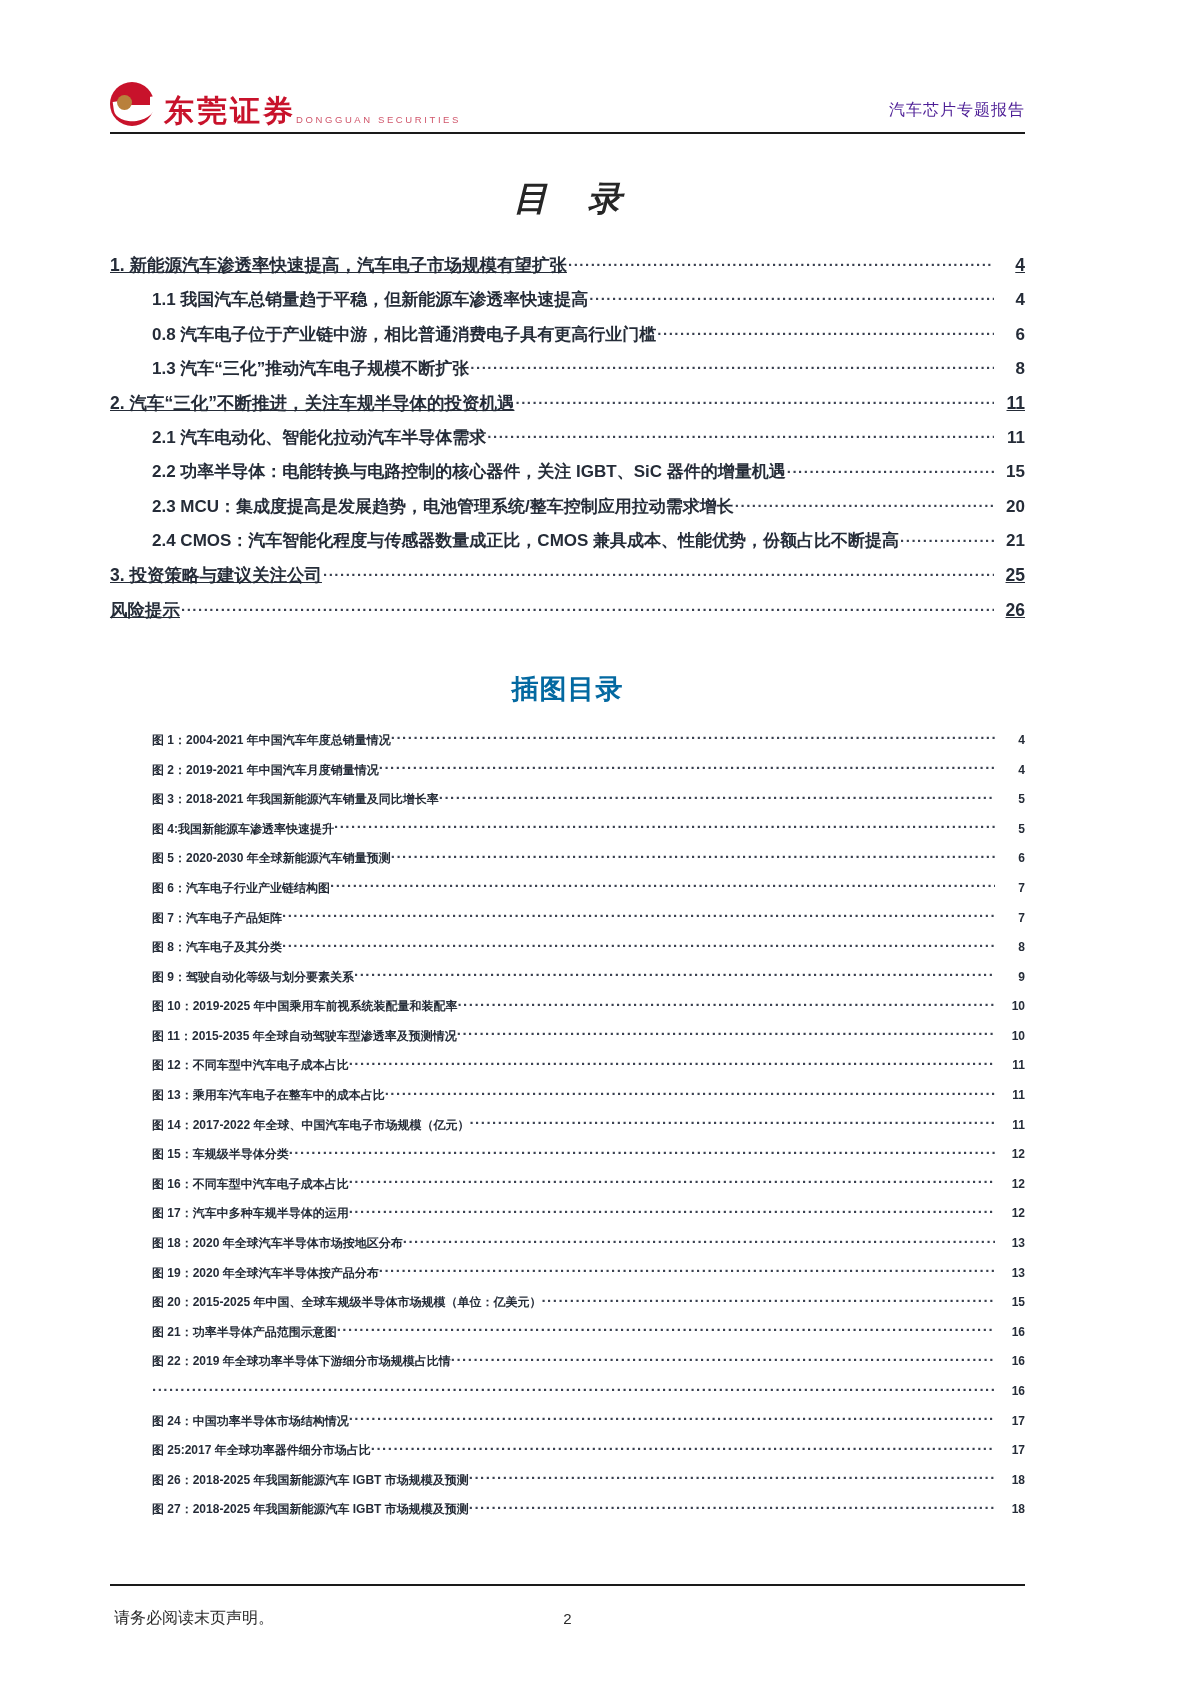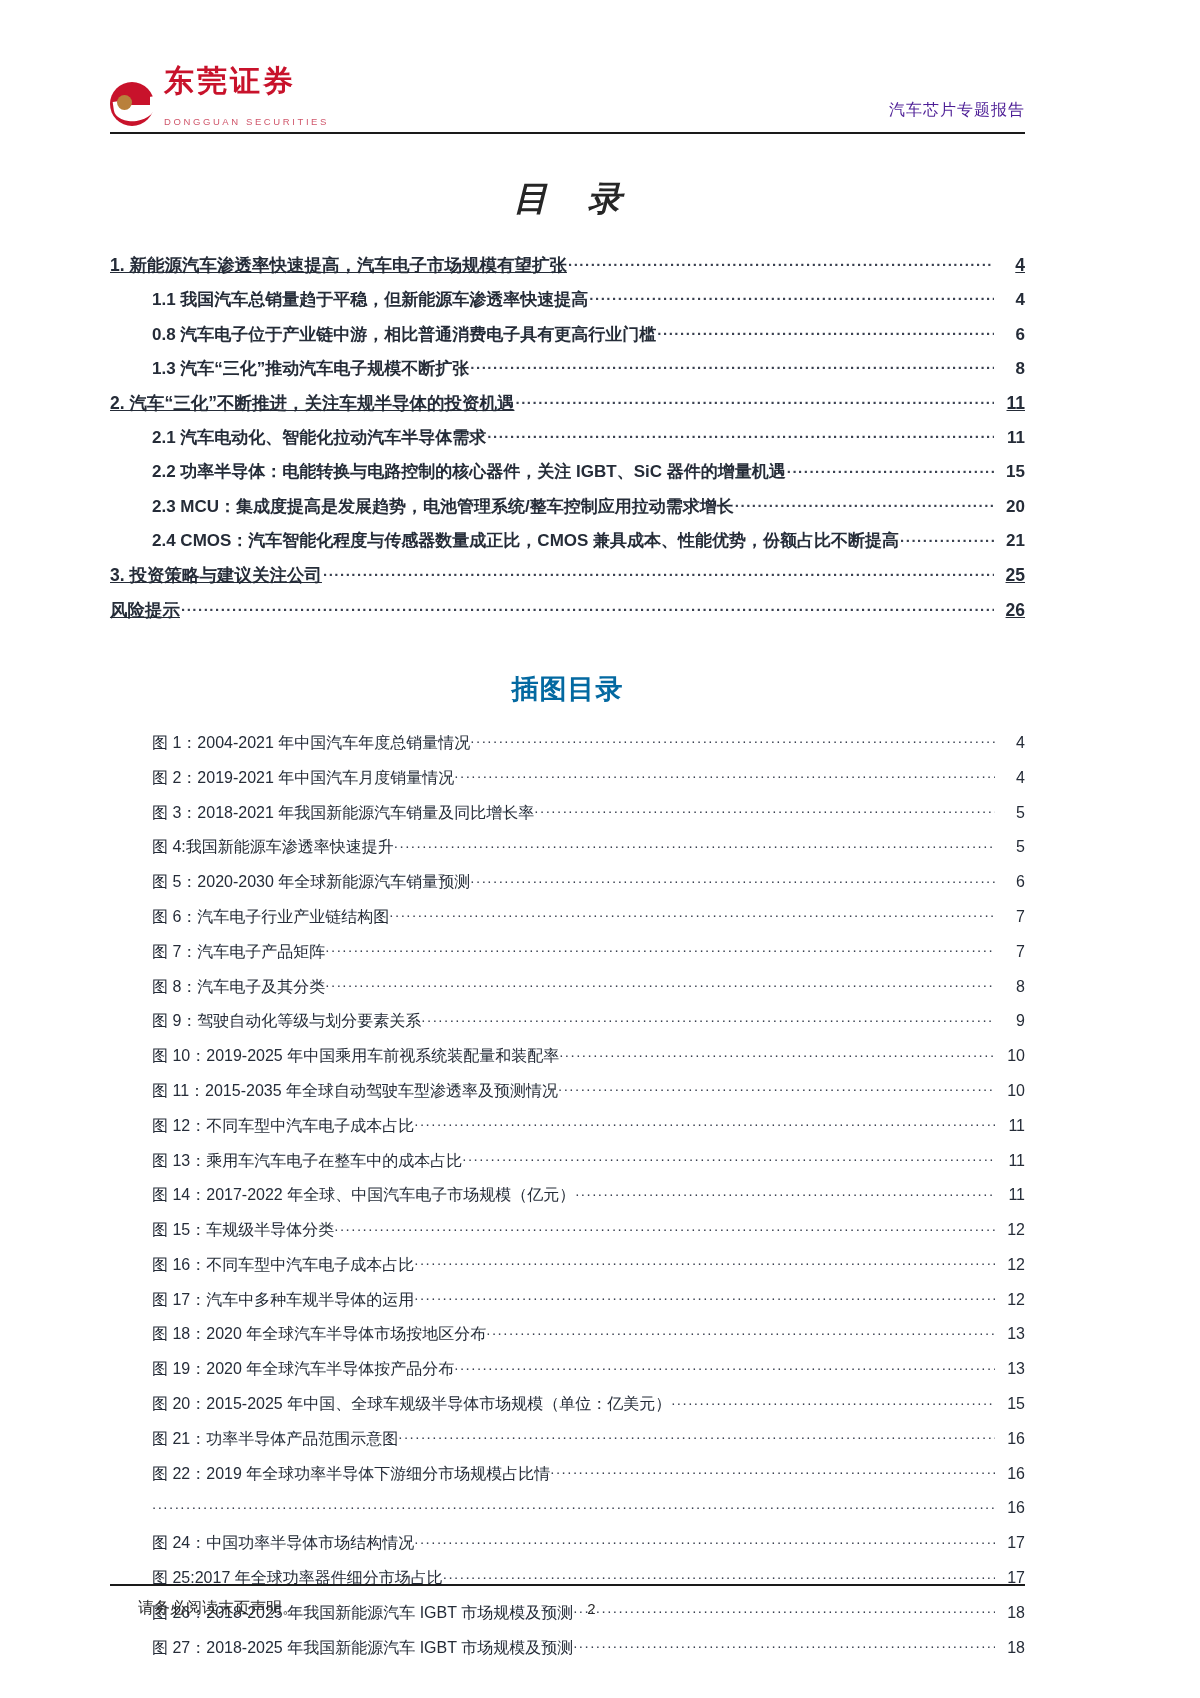--- a/index.html
+++ b/index.html
@@ -74,21 +74,20 @@
     position: absolute;
     left: 7px;
     top: 13px;
     width: 15px;
     height: 15px;
     border-radius: 50%;
     background: #b9803c;
   }
   .logo-text {
     display: flex;
-    flex-direction: column;
     justify-content: flex-end;
   }
   .logo-cn {
     font-family: "DejaVu Serif", "Liberation Serif", serif;
     font-size: 30px;
     font-weight: 700;
     color: #c8122b;
     letter-spacing: 3px;
     line-height: 1.05;
   }
@@ -180,22 +179,22 @@
     width: 30px;
     text-align: right;
     font-weight: 700;
   }
 
   
   .fig-list { margin: 0; padding: 0; }
   .fig-row {
     display: flex;
     align-items: baseline;
-    font-size: 16px;
-    font-weight: 400;
+    font-size: 12px;
+    font-weight: 700;
     color: #252c38;
     line-height: 1.3;
     padding: 6.5px 0 6.5px 42px;
     white-space: nowrap;
   }
   .fig-row .label { flex: 0 0 auto; }
   .fig-row .dots {
     flex: 1 1 auto;
     overflow: hidden;
     position: relative;
@@ -222,24 +221,23 @@
     position: absolute;
     left: 110px;
     bottom: 112px;
     width: 915px;
     height: 0;
     border-top: 2px solid #1a1a1a;
   }
   .footer {
     position: absolute;
     left: 110px;
-    bottom: 70px;
+    bottom: 60px;
     width: 915px;
     height: 30px;
-    margin-left: 24px;
   }
   .footer-note {
     position: absolute;
     left: 4px;
     top: 0;
     font-size: 16px;
     color: #2b2b2b;
   }
   .footer-page {
     position: absolute;

